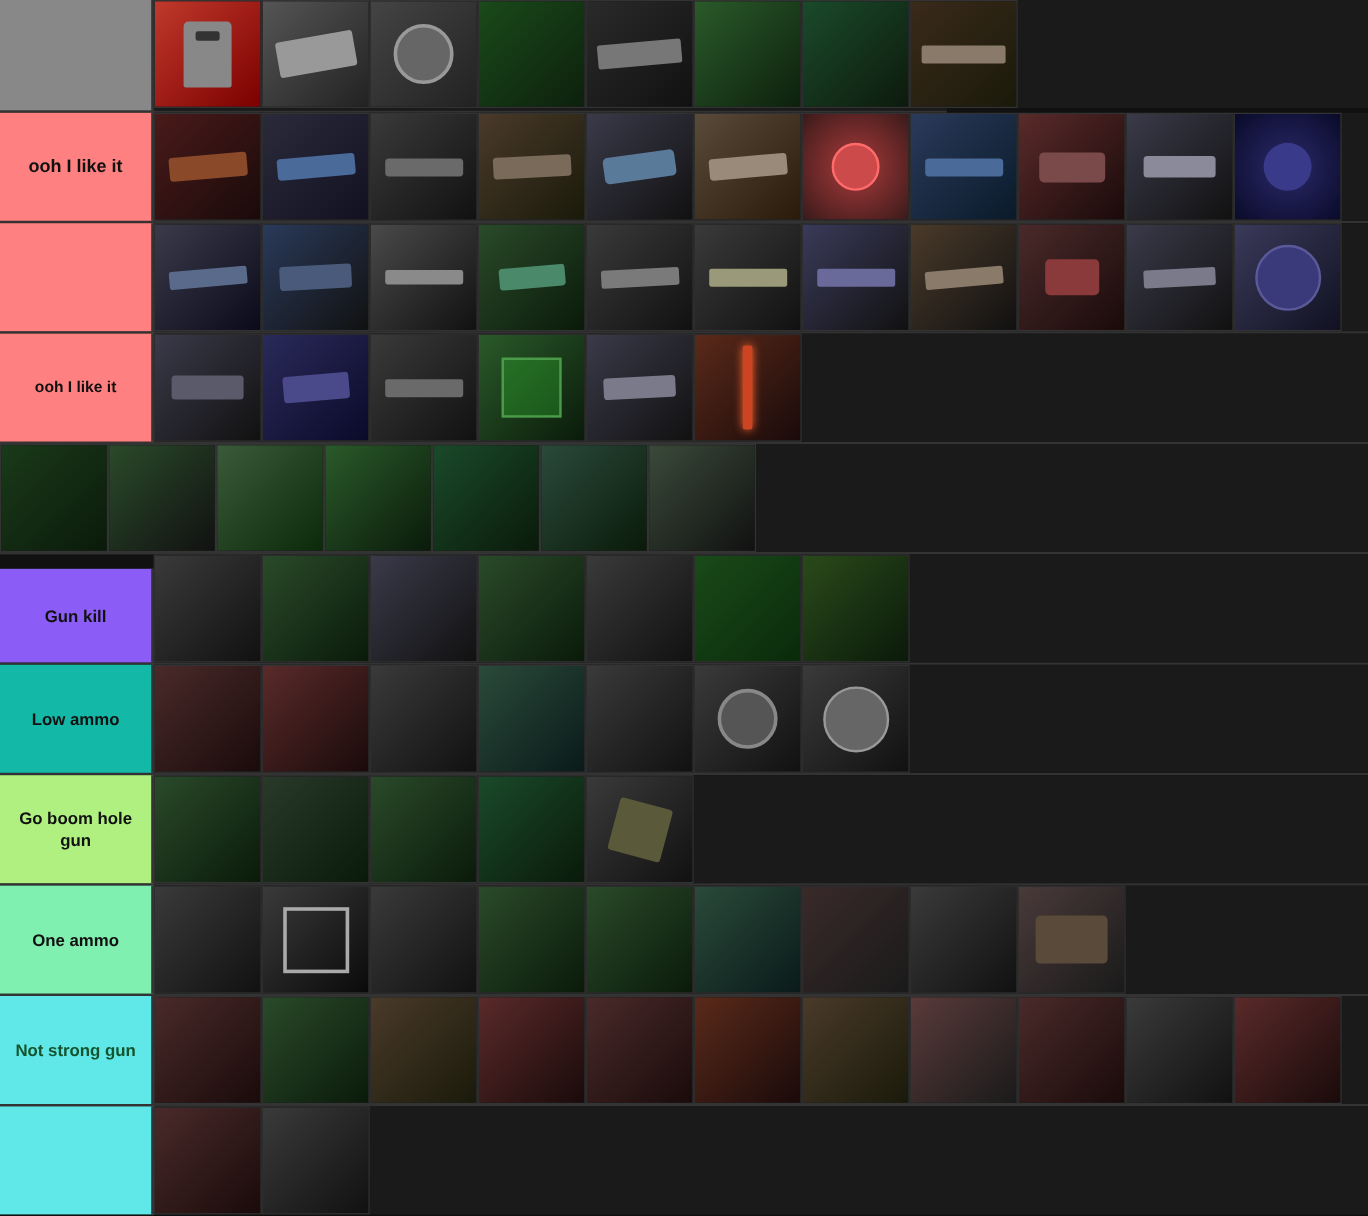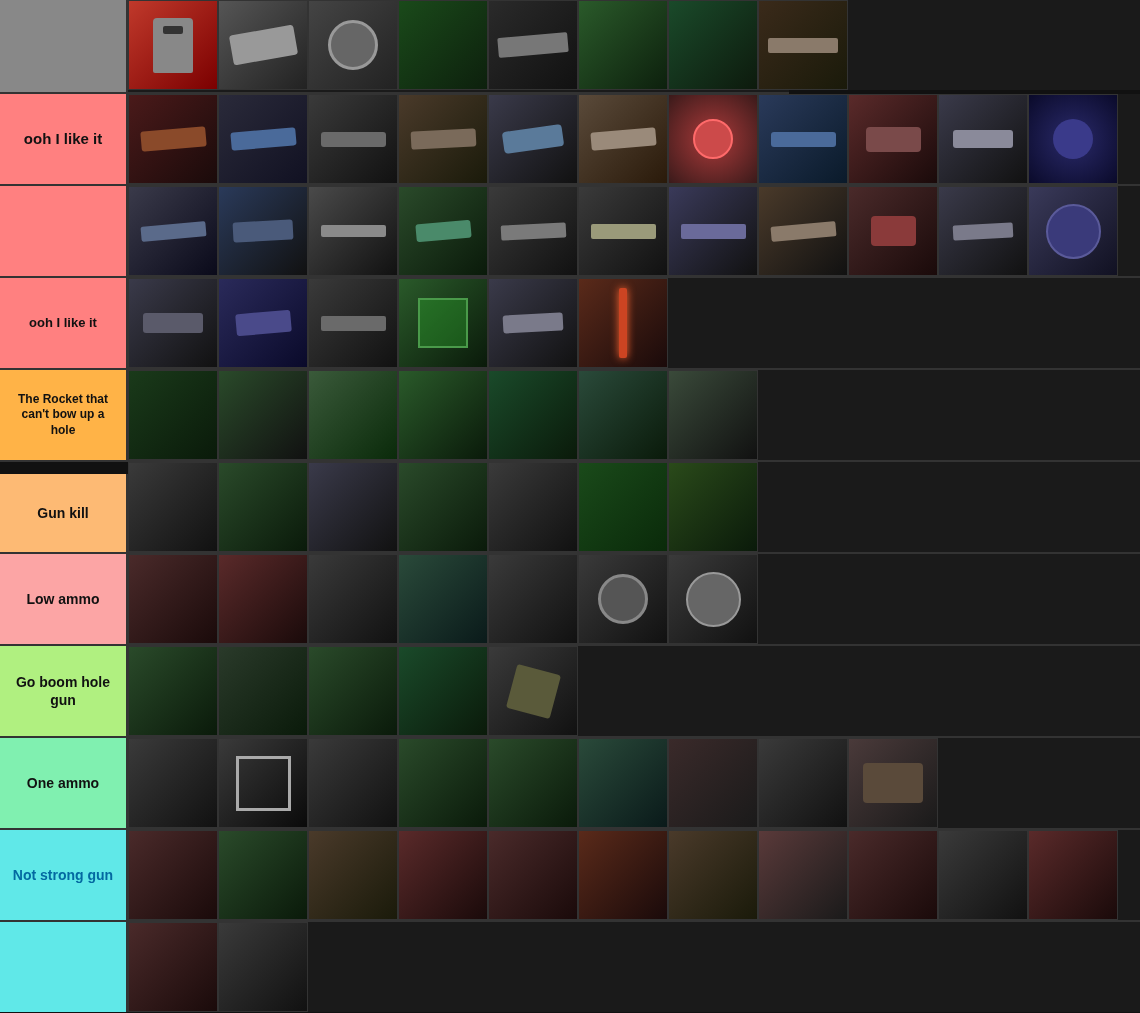--- a/index.html
+++ b/index.html
@@ -331,23 +331,20 @@
         </div>
       <div class="fake-img" style="background:#3a1a1a;border:1px solid #333;">
           <div style="width:100%;height:100%;background:linear-gradient(135deg,#5a2a1a,#1a0a0a);display:flex;align-items:center;justify-content:center;">
             <div style="width:8px;height:70px;background:#cc4422;border-radius:2px;box-shadow:0 0 8px #ff6633;"></div>
           </div>
         </div>
     </div>
   </div>
 
   <div class="tier-row" style="min-height:90px;">
-    <div class="tier-label row-rocket" style="background:#ffb347;font-size:12px;">
-        <span style="font-size:12px;font-weight:bold;color:#111;">The Rocket that can't bow up a hole</span>
-      </div>
     <div class="tier-items">
       <div class="fake-img" style="background:#1a3a1a;border:1px solid #333;">
           <div style="width:100%;height:100%;background:linear-gradient(135deg,#1a3a1a,#0a1a0a);"></div>
         </div>
       <div class="fake-img" style="background:#1a3a1a;border:1px solid #333;">
           <div style="width:100%;height:100%;background:linear-gradient(135deg,#2a4a2a,#111);"></div>
         </div>
       <div class="fake-img" style="background:#1a3a1a;border:1px solid #333;">
           <div style="width:100%;height:100%;background:linear-gradient(135deg,#3a5a3a,#0a2a0a);"></div>
         </div>
@@ -360,21 +357,21 @@
       <div class="fake-img" style="background:#1a3a1a;border:1px solid #333;">
           <div style="width:100%;height:100%;background:linear-gradient(135deg,#2a4a3a,#0a1a0a);"></div>
         </div>
       <div class="fake-img" style="background:#1a3a1a;border:1px solid #333;">
           <div style="width:100%;height:100%;background:linear-gradient(135deg,#3a4a3a,#111);"></div>
         </div>
     </div>
   </div>
 
   <div class="tier-row" style="min-height:90px;">
-    <div class="tier-label row-gunkill" style="background:#fdba74;margin-top:12px;">
+    <div class="tier-label row-gunkill" style="background:#8b5cf6;margin-top:12px;">
         <span style="font-size:14px;font-weight:bold;color:#111;">Gun kill</span>
       </div>
     <div class="tier-items">
       <div class="fake-img" style="background:#2a2a2a;border:1px solid #333;">
           <div style="width:100%;height:100%;background:linear-gradient(135deg,#3a3a3a,#111);"></div>
         </div>
       <div class="fake-img" style="background:#1a3a1a;border:1px solid #333;">
           <div style="width:100%;height:100%;background:linear-gradient(135deg,#2a4a2a,#0a1a0a);"></div>
         </div>
       <div class="fake-img" style="background:#2a2a2a;border:1px solid #333;">
@@ -389,21 +386,21 @@
       <div class="fake-img" style="background:#1a3a1a;border:1px solid #333;">
           <div style="width:100%;height:100%;background:linear-gradient(135deg,#1a4a1a,#0a2a0a);"></div>
         </div>
       <div class="fake-img" style="background:#1a3a1a;border:1px solid #333;">
           <div style="width:100%;height:100%;background:linear-gradient(135deg,#2a4a1a,#0a1a0a);"></div>
         </div>
     </div>
   </div>
 
   <div class="tier-row" style="min-height:90px;">
-    <div class="tier-label row-lowammo" style="background:#fca5a5;">
+    <div class="tier-label row-lowammo" style="background:#14b8a6;">
         <span style="font-size:14px;font-weight:bold;color:#111;">Low ammo</span>
       </div>
     <div class="tier-items">
       <div class="fake-img" style="background:#3a1a1a;border:1px solid #333;">
           <div style="width:100%;height:100%;background:linear-gradient(135deg,#4a2a2a,#1a0a0a);"></div>
         </div>
       <div class="fake-img" style="background:#3a1a1a;border:1px solid #333;">
           <div style="width:100%;height:100%;background:linear-gradient(135deg,#5a2a2a,#1a0a0a);"></div>
         </div>
       <div class="fake-img" style="background:#2a2a2a;border:1px solid #333;">
@@ -487,21 +484,21 @@
       <div class="fake-img" style="background:#3a2a2a;border:1px solid #333;">
           <div style="width:100%;height:100%;background:linear-gradient(135deg,#4a3a3a,#1a1a1a);display:flex;align-items:center;justify-content:center;">
             <div style="width:60px;height:40px;background:#5a4a3a;border-radius:4px;"></div>
           </div>
         </div>
     </div>
   </div>
 
   <div class="tier-row" style="min-height:90px;">
     <div class="tier-label row-notstrong" style="background:#60e8e8;">
-        <span style="font-size:14px;font-weight:bold;color:#0369a1;">Not strong gun</span>
+        <span style="font-size:14px;font-weight:bold;color:#14532d;">Not strong gun</span>
       </div>
     <div class="tier-items">
       <div class="fake-img" style="background:#3a1a1a;border:1px solid #333;">
           <div style="width:100%;height:100%;background:linear-gradient(135deg,#4a2a2a,#1a0a0a);"></div>
         </div>
       <div class="fake-img" style="background:#1a3a1a;border:1px solid #333;">
           <div style="width:100%;height:100%;background:linear-gradient(135deg,#2a4a2a,#0a1a0a);"></div>
         </div>
       <div class="fake-img" style="background:#3a2a1a;border:1px solid #333;">
           <div style="width:100%;height:100%;background:linear-gradient(135deg,#4a3a2a,#1a1a0a);"></div>

